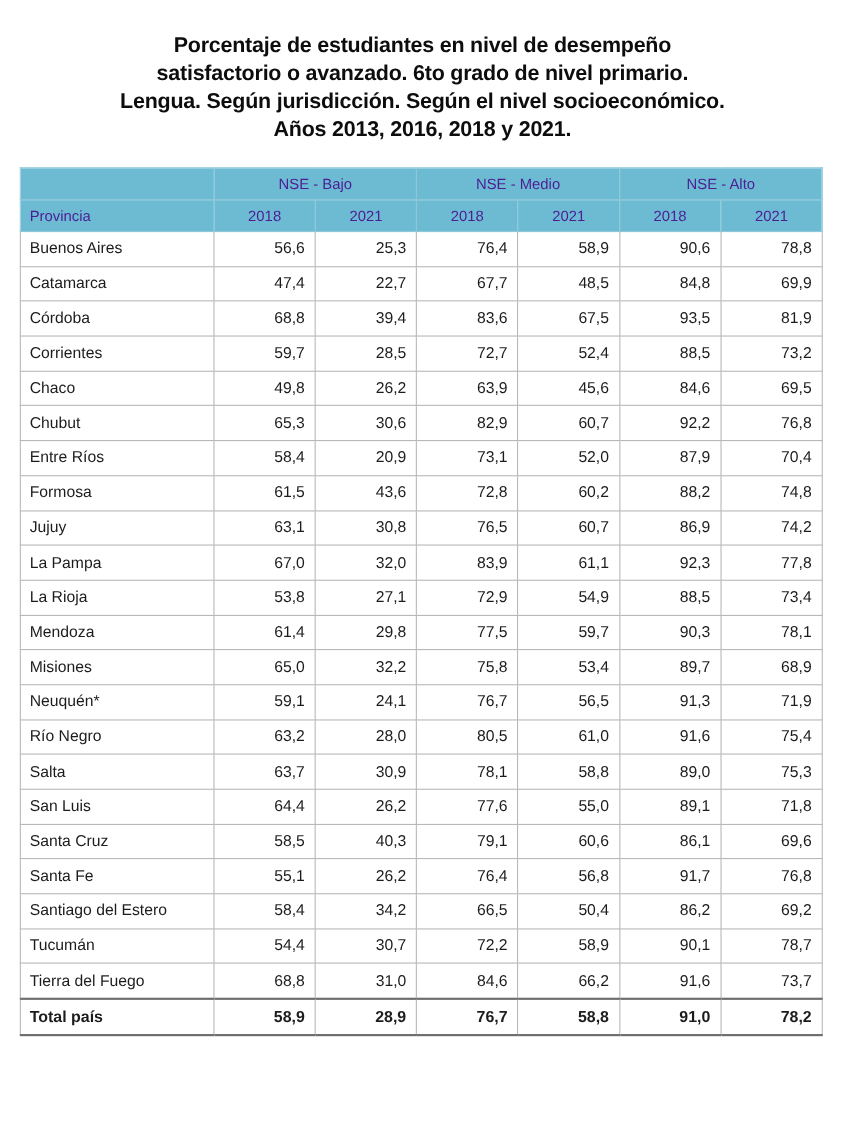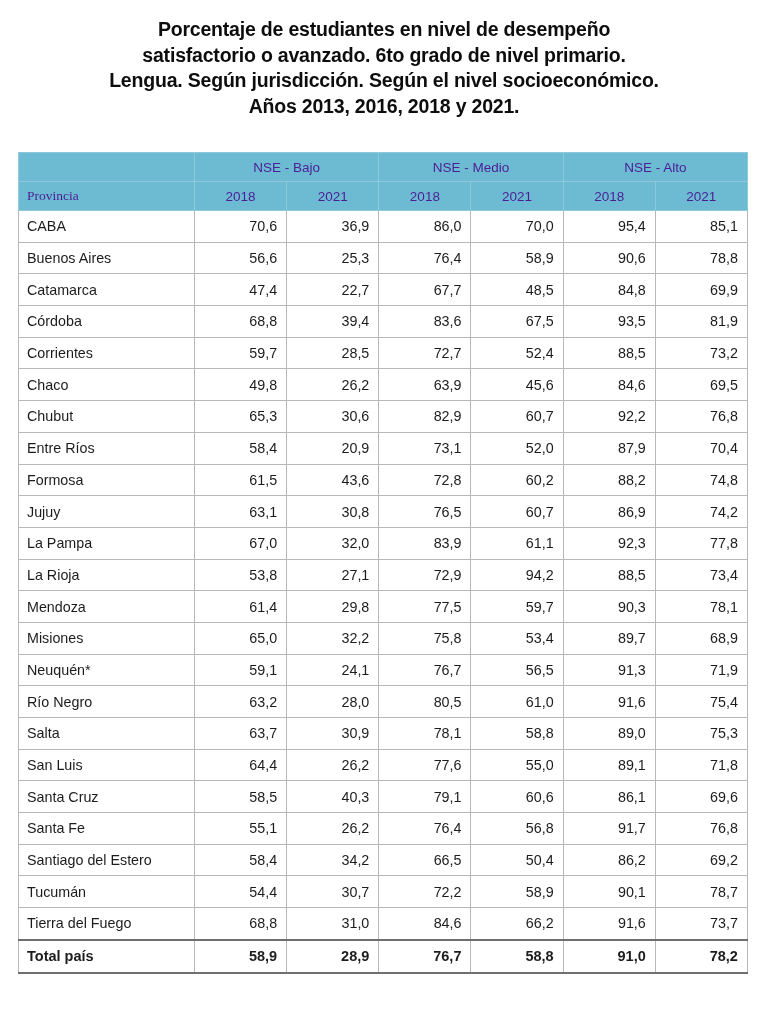--- a/index.html
+++ b/index.html
@@ -21,21 +21,21 @@
     height: 1024px;
     box-sizing: border-box;
     padding: 0;
     position: relative;
   }
 
   
   .title-block {
     width: 708px;
     margin: 0 auto;
-    padding-top: 17px;
+    padding-top: 29px;
     text-align: center;
   }
   .title-line {
     font-size: 19.5px;
     font-weight: bold;
     line-height: 25.5px;
     letter-spacing: -0.2px;
     color: #0d0d0d;
     white-space: nowrap;
   }
@@ -71,21 +71,20 @@
     text-align: center;
     border-bottom: 1px solid #8fc9d9;
   }
   thead tr.grp-row th.blank-corner {
     border-right: 1px solid #8fc9d9;
   }
   thead tr.yr-row th.prov-head {
     text-align: left;
     padding-left: 8px;
     font-size: 13.5px;
-    font-family: Liberation Serif, serif;
   }
   thead tr.yr-row th.yr {
     text-align: center;
     font-size: 13.5px;
     margin-top: 16px;
   }
   thead th.first-col-edge { border-left: 1px solid #9ccddd; }
 
   
   tbody td {
@@ -153,29 +152,20 @@
           <th class="yr">2018</th>
           <th class="yr">2021</th>
           <th class="yr">2018</th>
           <th class="yr">2021</th>
           <th class="yr">2018</th>
           <th class="yr">2021</th>
         </tr>
       </thead>
       <tbody id="table-body">
           <tr>
-            <td class="prov">CABA</td>
-            <td class="val">70,6</td>
-            <td class="val">36,9</td>
-            <td class="val">86,0</td>
-            <td class="val">70,0</td>
-            <td class="val">95,4</td>
-            <td class="val">85,1</td>
-          </tr>
-          <tr>
             <td class="prov">Buenos Aires</td>
             <td class="val">56,6</td>
             <td class="val">25,3</td>
             <td class="val">76,4</td>
             <td class="val">58,9</td>
             <td class="val">90,6</td>
             <td class="val">78,8</td>
           </tr>
           <tr>
             <td class="prov">Catamarca</td>
@@ -256,21 +246,21 @@
             <td class="val">83,9</td>
             <td class="val">61,1</td>
             <td class="val">92,3</td>
             <td class="val">77,8</td>
           </tr>
           <tr>
             <td class="prov">La Rioja</td>
             <td class="val">53,8</td>
             <td class="val">27,1</td>
             <td class="val">72,9</td>
-            <td class="val">94,2</td>
+            <td class="val">54,9</td>
             <td class="val">88,5</td>
             <td class="val">73,4</td>
           </tr>
           <tr>
             <td class="prov">Mendoza</td>
             <td class="val">61,4</td>
             <td class="val">29,8</td>
             <td class="val">77,5</td>
             <td class="val">59,7</td>
             <td class="val">90,3</td>

